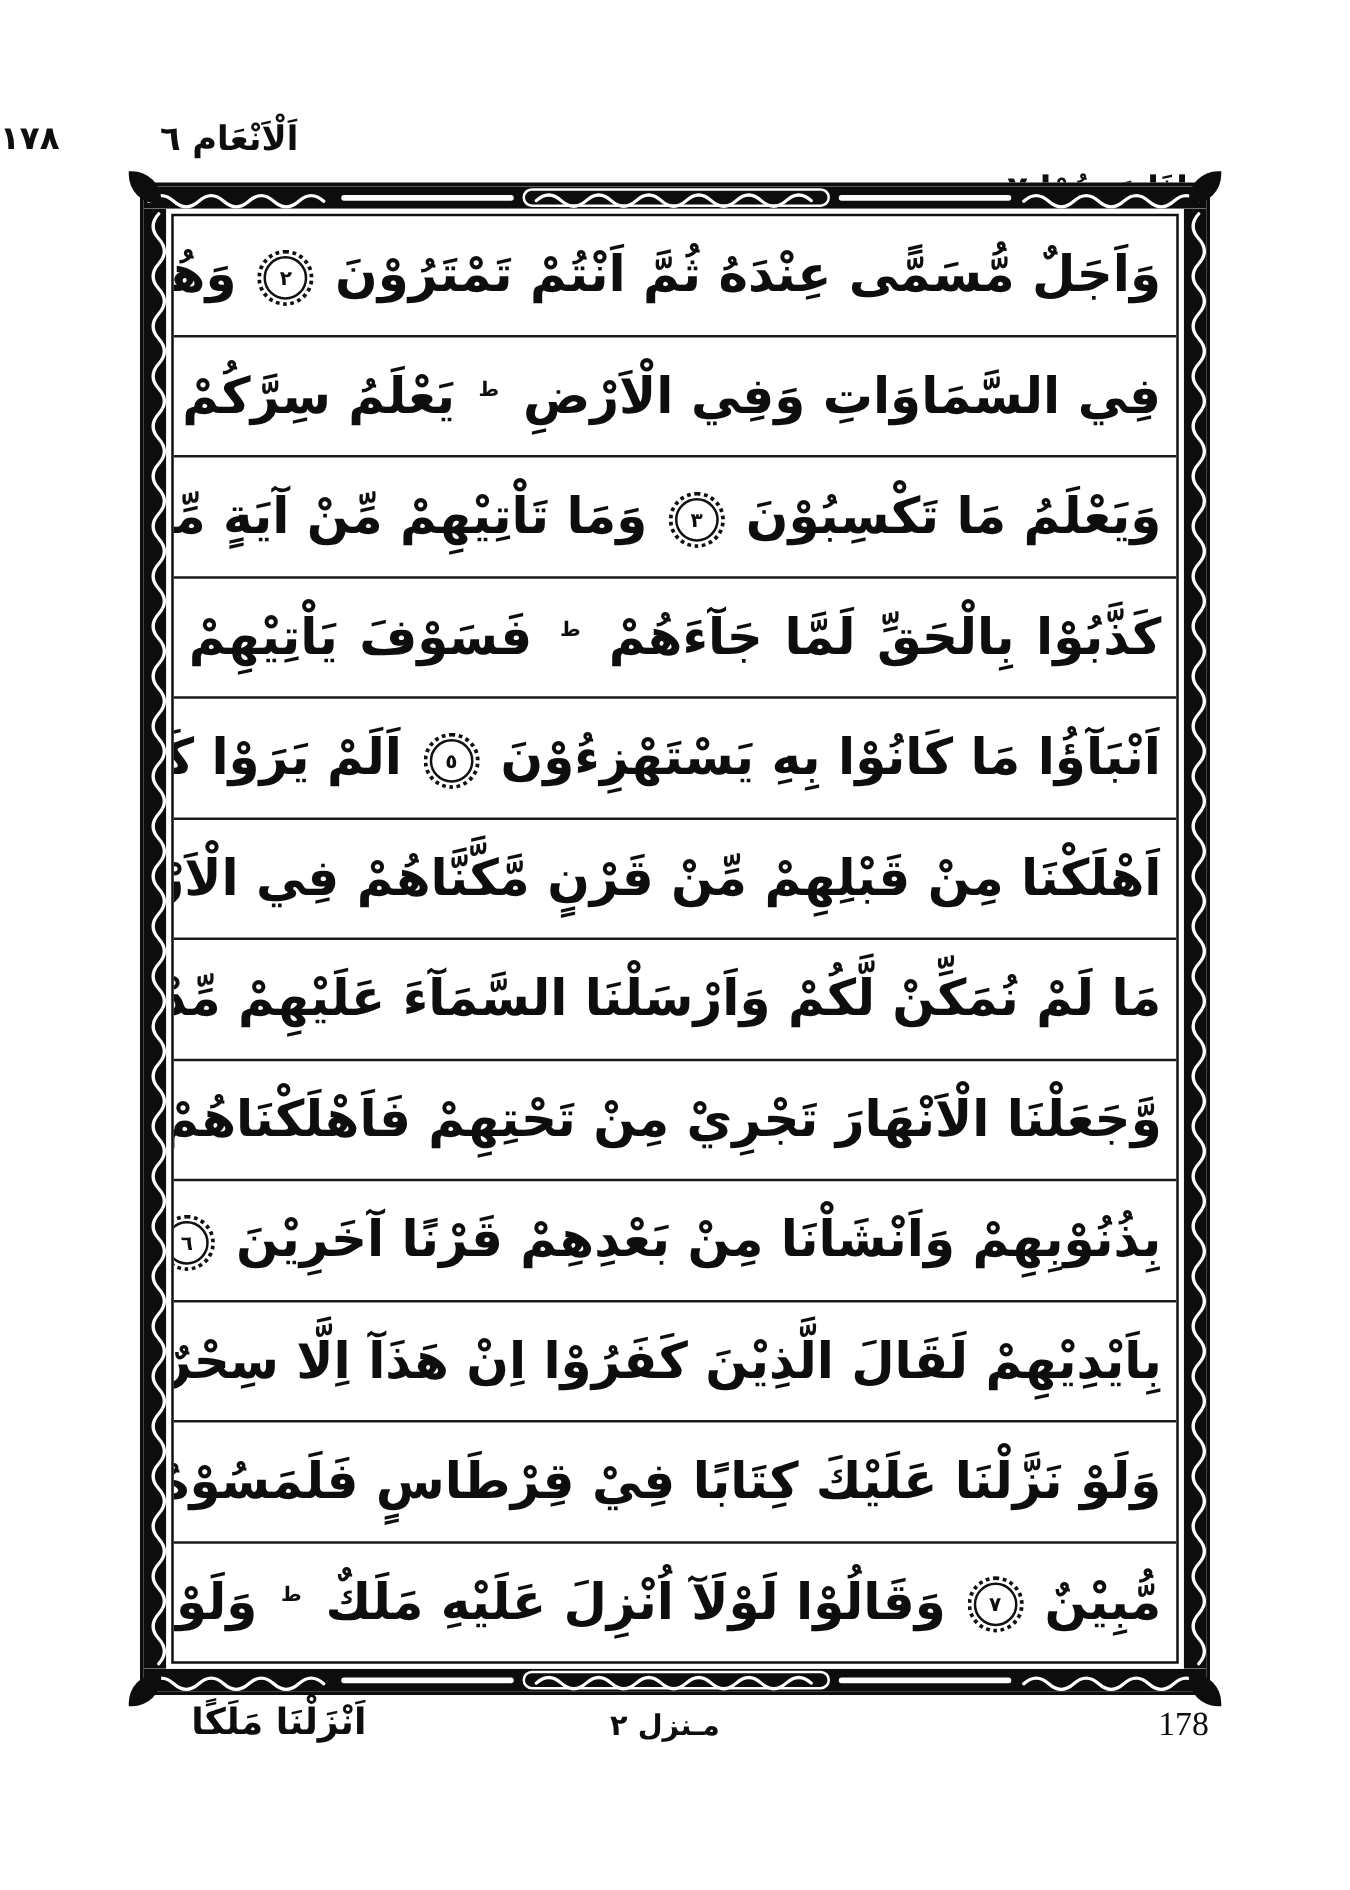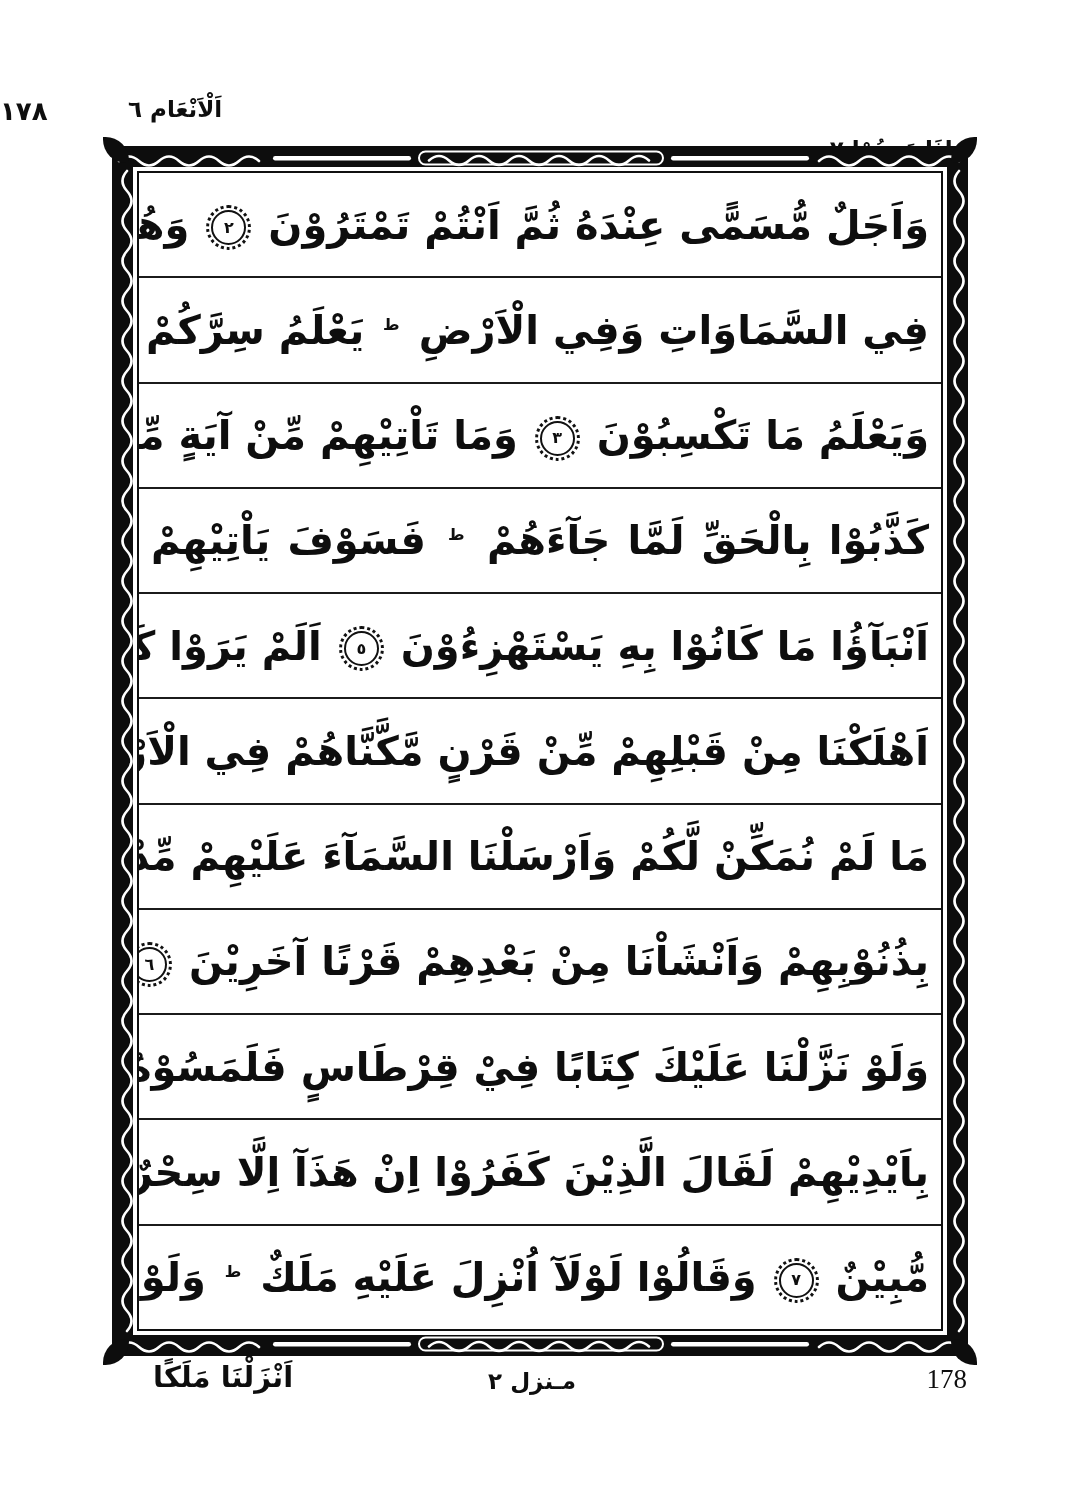--- a/index.html
+++ b/index.html
@@ -1,21 +1,21 @@
 <!DOCTYPE html>
 <html lang="ar" dir="rtl"><head>
 <meta charset="utf-8">
 <style>
   html,body{margin:0;padding:0;}
   body{
     width:1080px;height:1512px;position:relative;background:#ffffff;
     font-family:"DejaVu Sans",sans-serif;color:#0e0e0e;overflow:hidden;
   }
   
-  .hdr-item{position:absolute;top:96px;font-weight:bold;font-size:23px;white-space:nowrap;}
+  .hdr-item{position:absolute;top:96px;font-weight:bold;font-size:27px;white-space:nowrap;}
   .hdr-surah{left:128px;}
   .hdr-pageno{left:0;right:0;text-align:left;letter-spacing:3px;font-size:26px;}
   .hdr-juz{right:113px;margin-top:40px;}
   
   .frame{
     position:absolute;left:112px;top:146px;width:856px;height:1210px;
     border:3px solid #0d0d0d;background:#fff;box-sizing:border-box;
   }
   .band{position:absolute;display:block;}
   .band-top{top:0;left:0;width:850px;height:18px;}
@@ -123,27 +123,30 @@
       <div class="qrow">
         <div class="qline"><span>اَنْبَآؤُا مَا كَانُوْا بِهِ يَسْتَهْزِءُوْنَ</span> <span class="ayah-marker">٥</span> <span>اَلَمْ يَرَوْا كَمْ</span></div>
       </div>
       <div class="qrow">
         <div class="qline"><span>اَهْلَكْنَا مِنْ قَبْلِهِمْ مِّنْ قَرْنٍ مَّكَّنَّاهُمْ فِي الْاَرْضِ</span></div>
       </div>
       <div class="qrow">
         <div class="qline"><span>مَا لَمْ نُمَكِّنْ لَّكُمْ وَاَرْسَلْنَا السَّمَآءَ عَلَيْهِمْ مِّدْرَارًا</span></div>
       </div>
       <div class="qrow">
+        <div class="qline"><span>وَّجَعَلْنَا الْاَنْهَارَ تَجْرِيْ مِنْ تَحْتِهِمْ فَاَهْلَكْنَاهُمْ</span></div>
+      </div>
+      <div class="qrow">
         <div class="qline"><span>بِذُنُوْبِهِمْ وَاَنْشَاْنَا مِنْ بَعْدِهِمْ قَرْنًا آخَرِيْنَ</span> <span class="ayah-marker">٦</span></div>
       </div>
       <div class="qrow">
-        <div class="qline"><span>وَلَوْ نَزَّلْنَا عَلَيْكَ كِتَابًا فِيْ قِرْطَاسٍ فَلَمَسُوْهُ</span></div>
+        <div class="qline"><span>بِاَيْدِيْهِمْ لَقَالَ الَّذِيْنَ كَفَرُوْا اِنْ هَذَآ اِلَّا سِحْرٌ</span></div>
       </div>
       <div class="qrow">
-        <div class="qline"><span>بِاَيْدِيْهِمْ لَقَالَ الَّذِيْنَ كَفَرُوْا اِنْ هَذَآ اِلَّا سِحْرٌ</span></div>
+        <div class="qline"><span>وَلَوْ نَزَّلْنَا عَلَيْكَ كِتَابًا فِيْ قِرْطَاسٍ فَلَمَسُوْهُ</span></div>
       </div>
       <div class="qrow">
         <div class="qline"><span>مُّبِيْنٌ</span> <span class="ayah-marker">٧</span> <span>وَقَالُوْا لَوْلَآ اُنْزِلَ عَلَيْهِ مَلَكٌ</span> <span class="waqf">ط</span> <span>وَلَوْ</span></div>
       </div>
     </div>
 </div>
 
 <div class="ftr-catchword">اَنْزَلْنَا مَلَكًا</div>
 <div class="ftr-manzil">
   <span>مـنزل</span>

